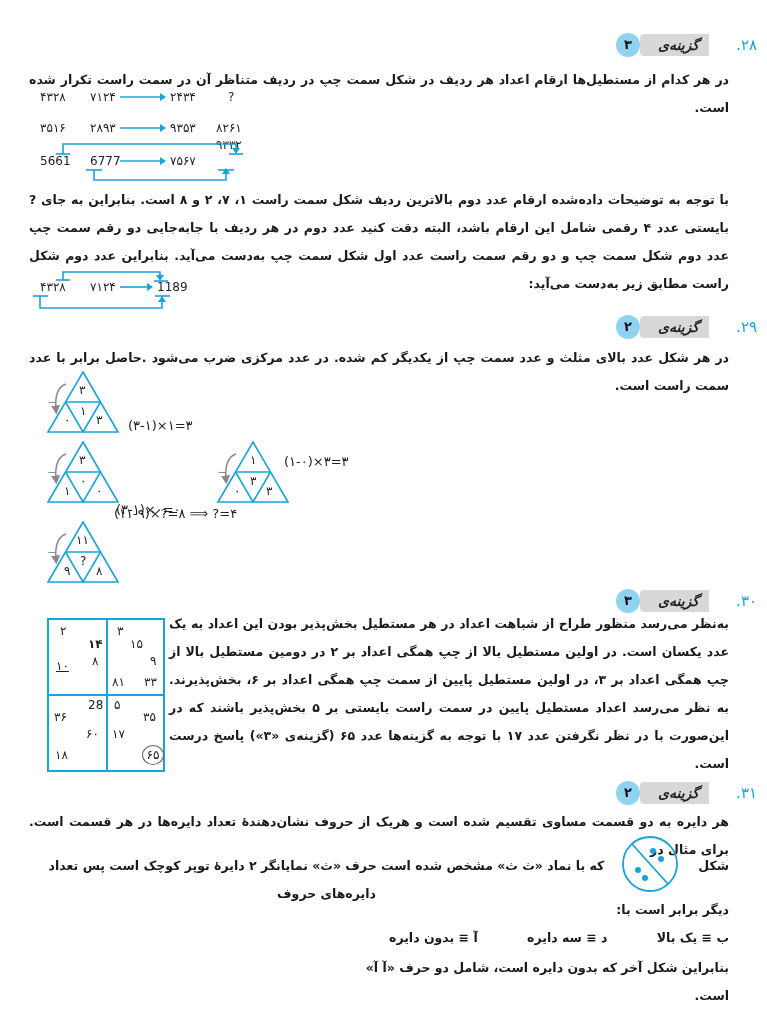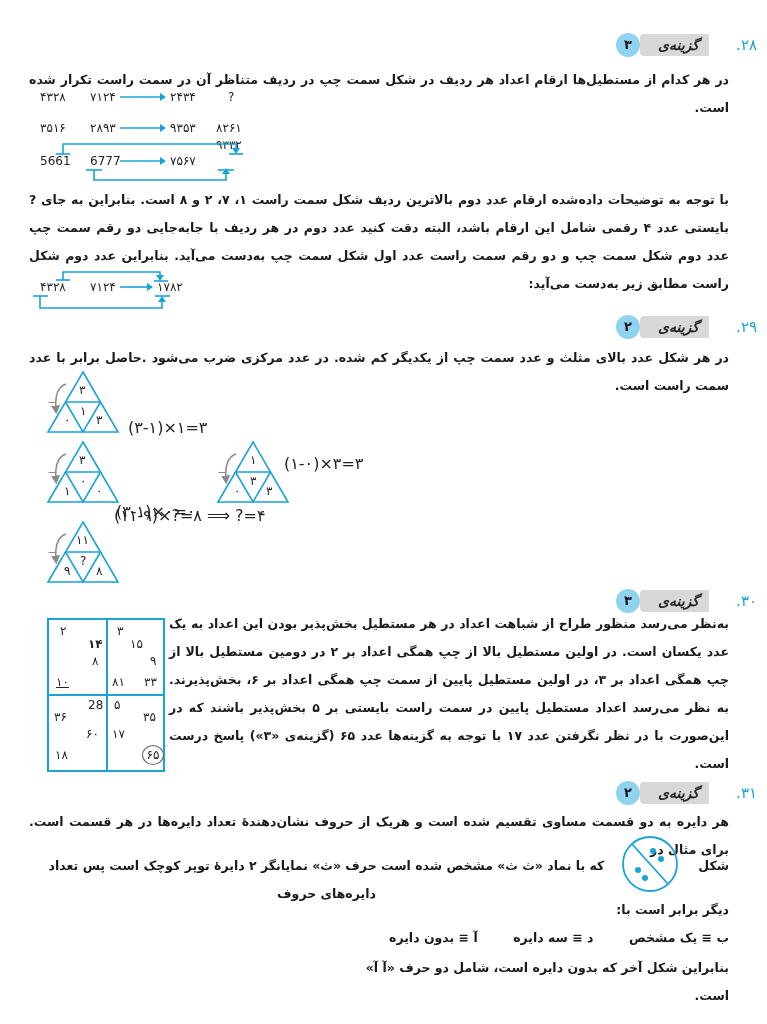--- a/index.html
+++ b/index.html
@@ -6,21 +6,21 @@
   body{width:767px;height:1024px;position:relative;overflow:hidden;font-family:"DejaVu Sans",sans-serif;color:#1a1a1a;}
   .abs{position:absolute;}
   .qnum{position:absolute;color:#1aa3d9;font-size:15px;font-weight:normal;direction:rtl;}
   .badge{position:absolute;height:26px;display:flex;align-items:center;direction:rtl;}
   .badge .lbl{background:#d8d8d8;padding:0 10px 0 18px;height:22px;line-height:22px;font-size:14px;font-weight:bold;color:#222;border-radius:4px 0 0 4px;font-family:"DejaVu Serif",serif;font-style:italic;}
   .badge .num{width:24px;height:24px;border-radius:50%;background:#8fd3f0;color:#111;font-size:13px;font-weight:bold;text-align:center;line-height:24px;margin-left:-6px;position:relative;z-index:1;}
   .para{position:absolute;direction:rtl;text-align:justify;font-size:12.5px;font-weight:bold;line-height:28px;}
   .num-t{position:absolute;font-size:12px;color:#222;direction:rtl;white-space:nowrap;}
   .cyan{stroke:#1aa3d9;fill:none;stroke-width:1.6;}
   .grid-cell{position:absolute;font-size:12px;color:#222;}
-  .eq{position:absolute;font-size:16px;color:#222;white-space:nowrap;direction:ltr;}
+  .eq{position:absolute;font-size:13px;color:#222;white-space:nowrap;direction:ltr;}
 </style>
 </head>
 <body>
 
 <div class="qnum" style="right:10px;top:36px;">۲۸.</div>
 <div class="badge" style="right:58px;top:32px;">
   <span class="lbl">گزینه‌ی</span>
   <span class="num">۳</span>
 </div>
 <div class="para" style="right:38px;top:66px;width:700px;">در هر کدام از مستطیل‌ها ارقام اعداد هر ردیف در شکل سمت چپ در ردیف متناظر آن در سمت راست تکرار شده است.</div>
@@ -64,21 +64,21 @@
     <polyline class="cyan" points="94,170 94,180 226,180 226,172"></polyline>
     <path d="M222,174 L226,168 L230,174Z" fill="#1aa3d9"></path>
     <line class="cyan" x1="218" y1="170" x2="234" y2="170"></line>
   </g>
 </svg>
 
 <div class="para" style="right:38px;top:186px;width:700px;">با توجه به توضیحات داده‌شده ارقام عدد دوم بالاترین ردیف شکل سمت راست ۱، ۷، ۲ و ۸ است. بنابراین به جای ? بایستی عدد ۴ رقمی شامل این ارقام باشد، البته دقت کنید عدد دوم در هر ردیف با جابه‌جایی دو رقم سمت چپ عدد دوم شکل سمت چپ و دو رقم سمت راست عدد اول شکل سمت چپ به‌دست می‌آید. بنابراین عدد دوم شکل راست مطابق زیر به‌دست می‌آید:</div>
 
 <div class="num-t" style="left:40px;top:280px;">۴۳۲۸</div>
 <div class="num-t" style="left:90px;top:280px;">۷۱۲۴</div>
-<div class="num-t" style="left:157px;top:280px;">۱۷۸۲</div>
+<div class="num-t" style="left:157px;top:280px;">1189</div>
 <svg class="abs" style="left:0;top:260px;" width="240" height="60">
   <line class="cyan" x1="120" y1="27" x2="147" y2="27"></line>
     <path d="M147,23 L153,27 L147,31Z" fill="#1aa3d9"></path>
   <line class="cyan" x1="56" y1="20" x2="70" y2="20"></line>
   <polyline class="cyan" points="63,20 63,12 160,12 160,17"></polyline>
     <path d="M156,15 L160,21 L164,15Z" fill="#1aa3d9"></path>
   <line class="cyan" x1="154" y1="21" x2="168" y2="21"></line>
   <line class="cyan" x1="33" y1="36" x2="48" y2="36"></line>
   <polyline class="cyan" points="40,36 40,48 162,48 162,40"></polyline>
     <path d="M158,42 L162,36 L166,42Z" fill="#1aa3d9"></path>
@@ -159,21 +159,21 @@
 </div>
 <div class="para" style="right:38px;top:610px;width:560px;">به‌نظر می‌رسد منظور طراح از شباهت اعداد در هر مستطیل بخش‌پذیر بودن این اعداد به یک عدد یکسان است. در اولین مستطیل بالا از چپ همگی اعداد بر ۲ در دومین مستطیل بالا از چپ همگی اعداد بر ۳، در اولین مستطیل پایین از سمت چپ همگی اعداد بر ۶، بخش‌پذیرند. به نظر می‌رسد اعداد مستطیل پایین در سمت راست بایستی بر ۵ بخش‌پذیر باشند که در این‌صورت با در نظر نگرفتن عدد ۱۷ با توجه به گزینه‌ها عدد ۶۵ (گزینه‌ی «۳») پاسخ درست است.</div>
 
 <div class="abs" style="left:47px;top:618px;width:118px;height:154px;border:2px solid #1aa3d9;box-sizing:border-box;">
   <div class="abs" style="left:57px;top:0;width:2px;height:100%;background:#1aa3d9;"></div>
   <div class="abs" style="left:0;top:74px;width:100%;height:2px;background:#1aa3d9;"></div>
 </div>
 <span class="grid-cell" style="left:60px;top:624px;">۲</span>
 <span class="grid-cell" style="left:88px;top:637px;font-weight:bold;">۱۴</span>
 <span class="grid-cell" style="left:92px;top:654px;">۸</span>
-<span class="grid-cell" style="left:56px;top:675px;text-decoration:underline;">۱۰</span>
+<span class="grid-cell" style="left:56px;top:659px;text-decoration:underline;">۱۰</span>
 <span class="grid-cell" style="left:117px;top:624px;">۳</span>
 <span class="grid-cell" style="left:130px;top:637px;">۱۵</span>
 <span class="grid-cell" style="left:150px;top:654px;">۹</span>
 <span class="grid-cell" style="left:112px;top:675px;">۸۱</span>
 <span class="grid-cell" style="left:144px;top:675px;">۳۳</span>
 <span class="grid-cell" style="left:88px;top:698px;">28</span>
 <span class="grid-cell" style="left:54px;top:710px;">۳۶</span>
 <span class="grid-cell" style="left:86px;top:727px;">۶۰</span>
 <span class="grid-cell" style="left:55px;top:748px;">۱۸</span>
 <span class="grid-cell" style="left:114px;top:698px;">۵</span>
@@ -193,17 +193,17 @@
   <circle cx="30" cy="30" r="27" stroke="#1aa3d9" stroke-width="1.8" fill="none"></circle>
   <line x1="12" y1="10" x2="48" y2="50" stroke="#1aa3d9" stroke-width="1.8"></line>
   <circle cx="33" cy="17" r="3" fill="#1aa3d9"></circle>
   <circle cx="41" cy="25" r="3" fill="#1aa3d9"></circle>
   <circle cx="18" cy="36" r="3" fill="#1aa3d9"></circle>
   <circle cx="25" cy="44" r="3" fill="#1aa3d9"></circle>
 </svg>
 <div class="para" style="right:148px;top:852px;width:585px;text-align:center;">که با نماد «ث ث» مشخص شده است حرف «ث» نمایانگر ۲ دایرهٔ توپر کوچک است پس تعداد دایره‌های حروف</div>
 <div class="para" style="right:38px;top:896px;width:300px;text-align:right;">دیگر برابر است با:</div>
 <div class="abs" style="right:38px;top:924px;width:340px;height:28px;direction:rtl;display:flex;justify-content:space-between;font-size:12.5px;font-weight:bold;line-height:28px;">
-  <span>ب ≡ یک مشخص</span>
+  <span>ب ≡ یک بالا</span>
   <span>د ≡ سه دایره</span>
   <span>آ ≡ بدون دایره</span>
 </div>
 <div class="para" style="right:38px;top:954px;width:400px;text-align:right;">بنابراین شکل آخر که بدون دایره است، شامل دو حرف «آ آ» است.</div>
 
 </body></html>

